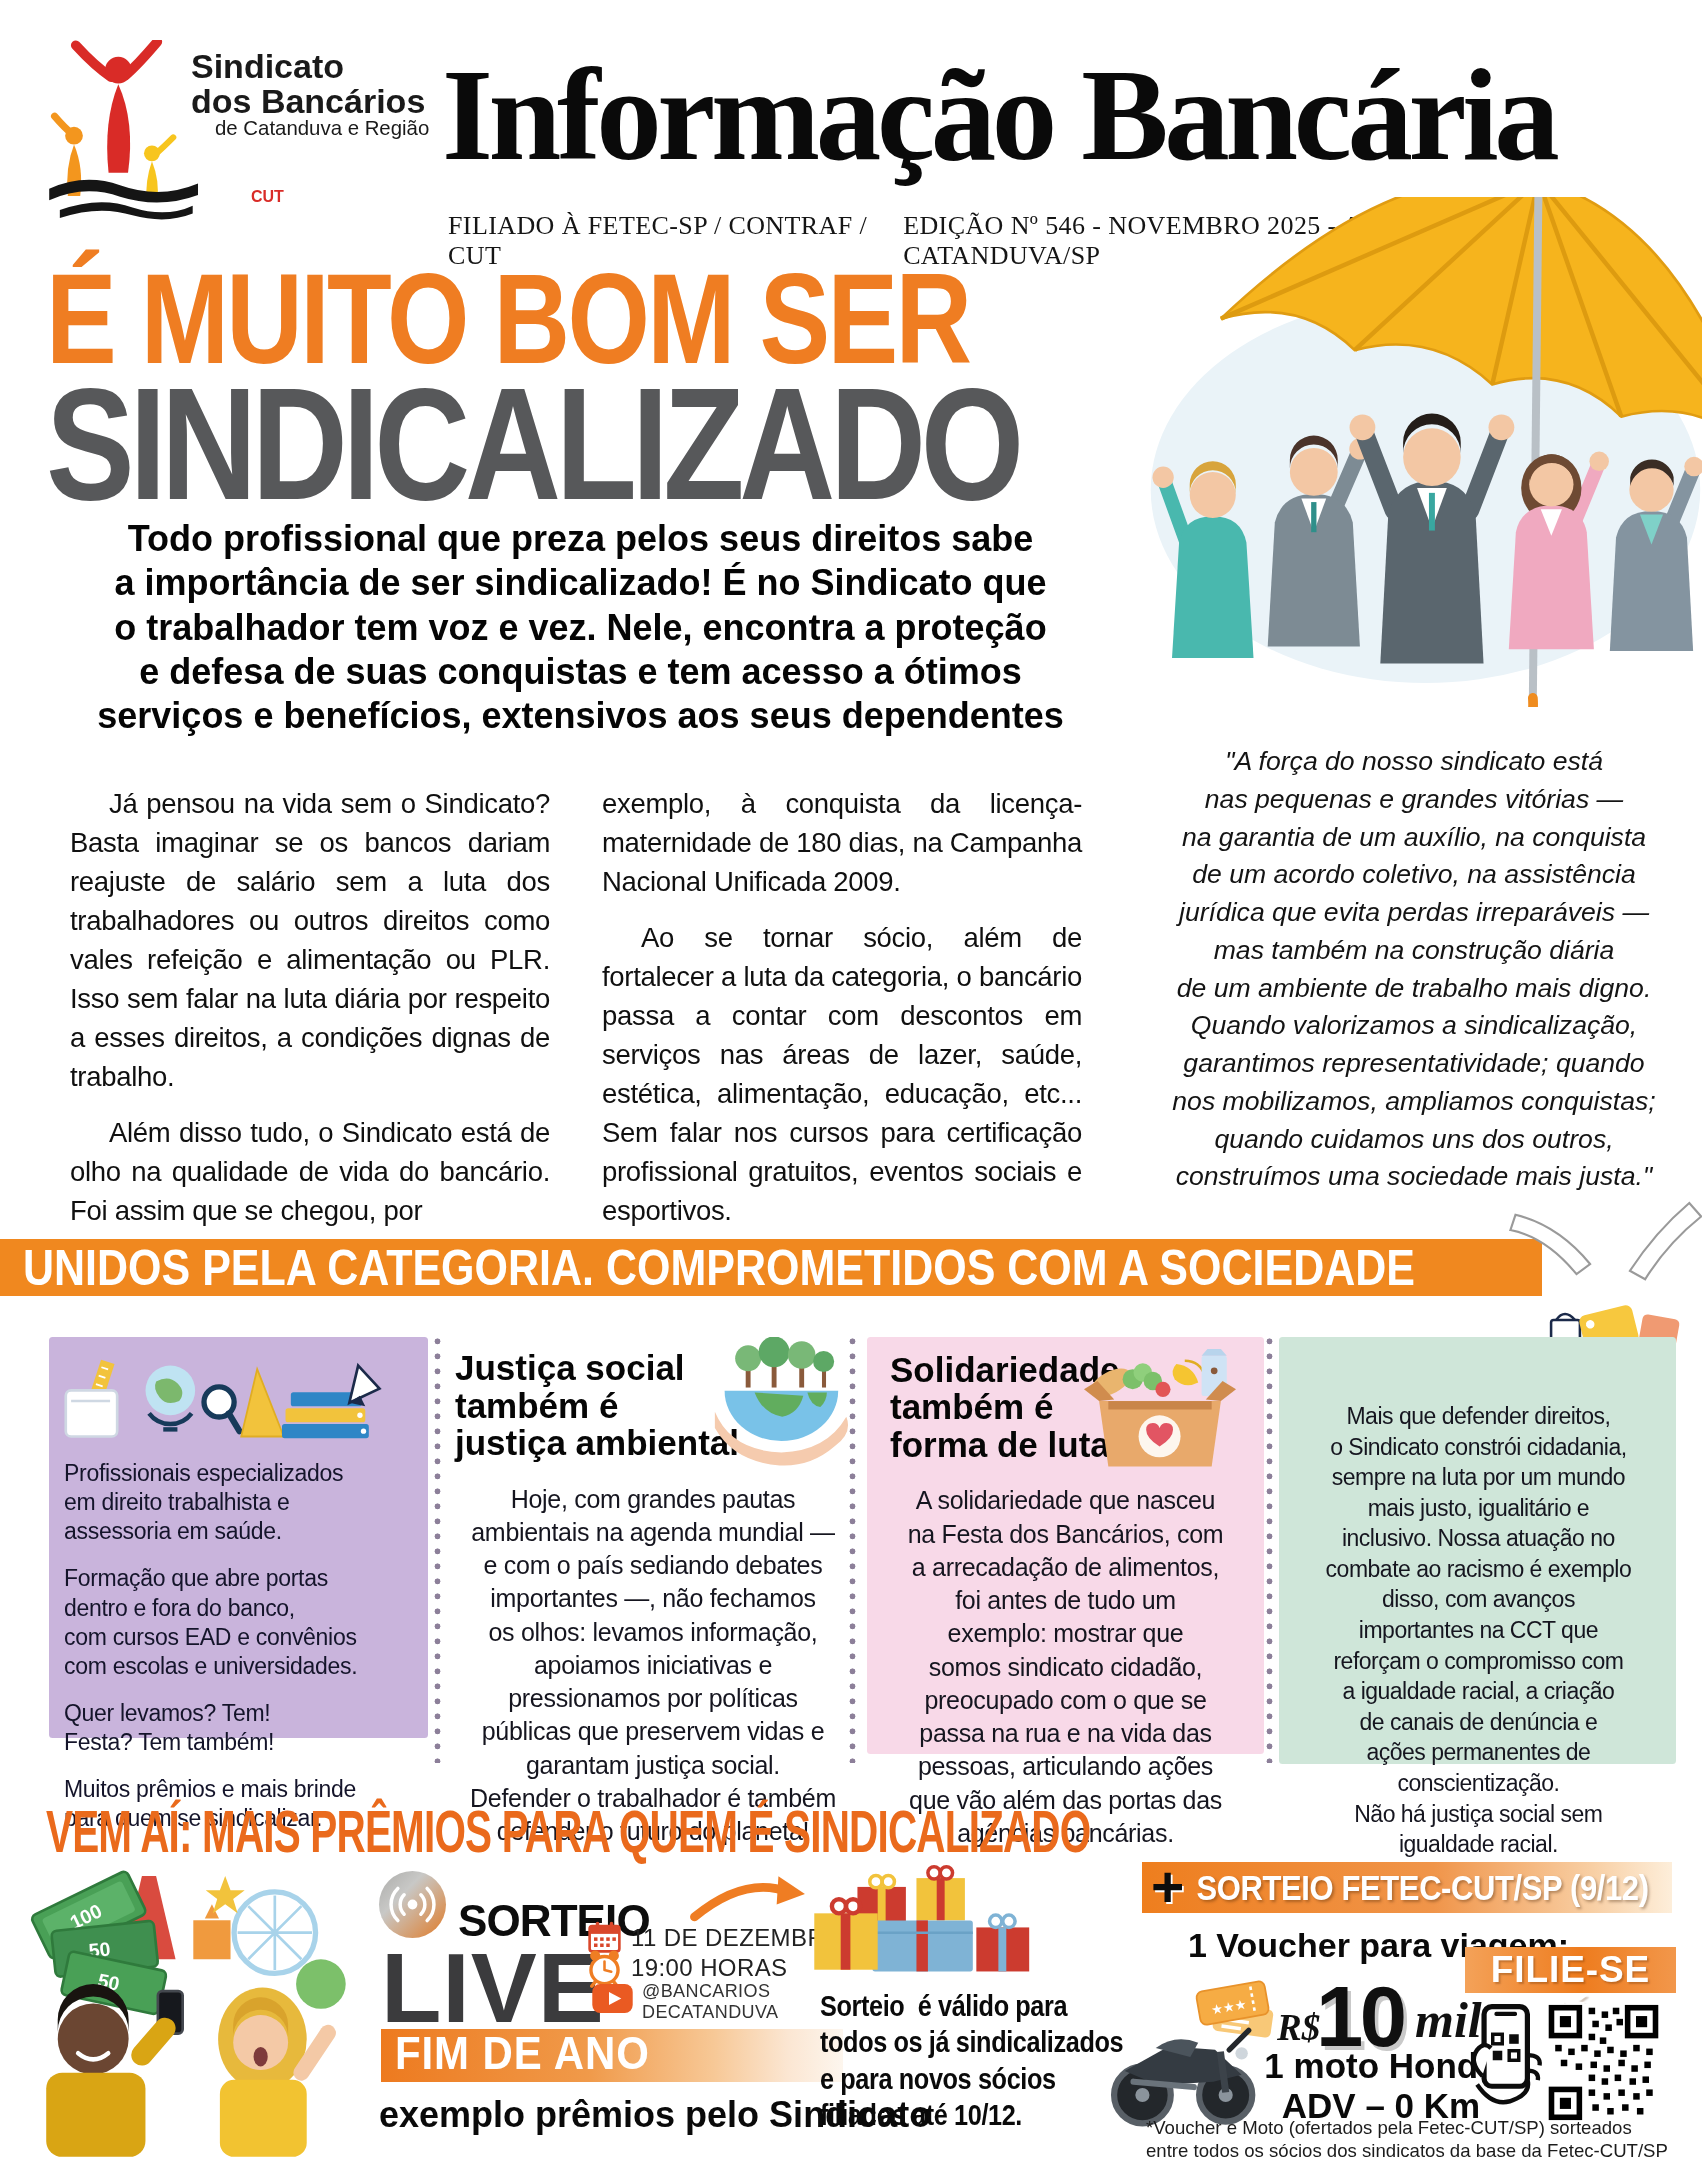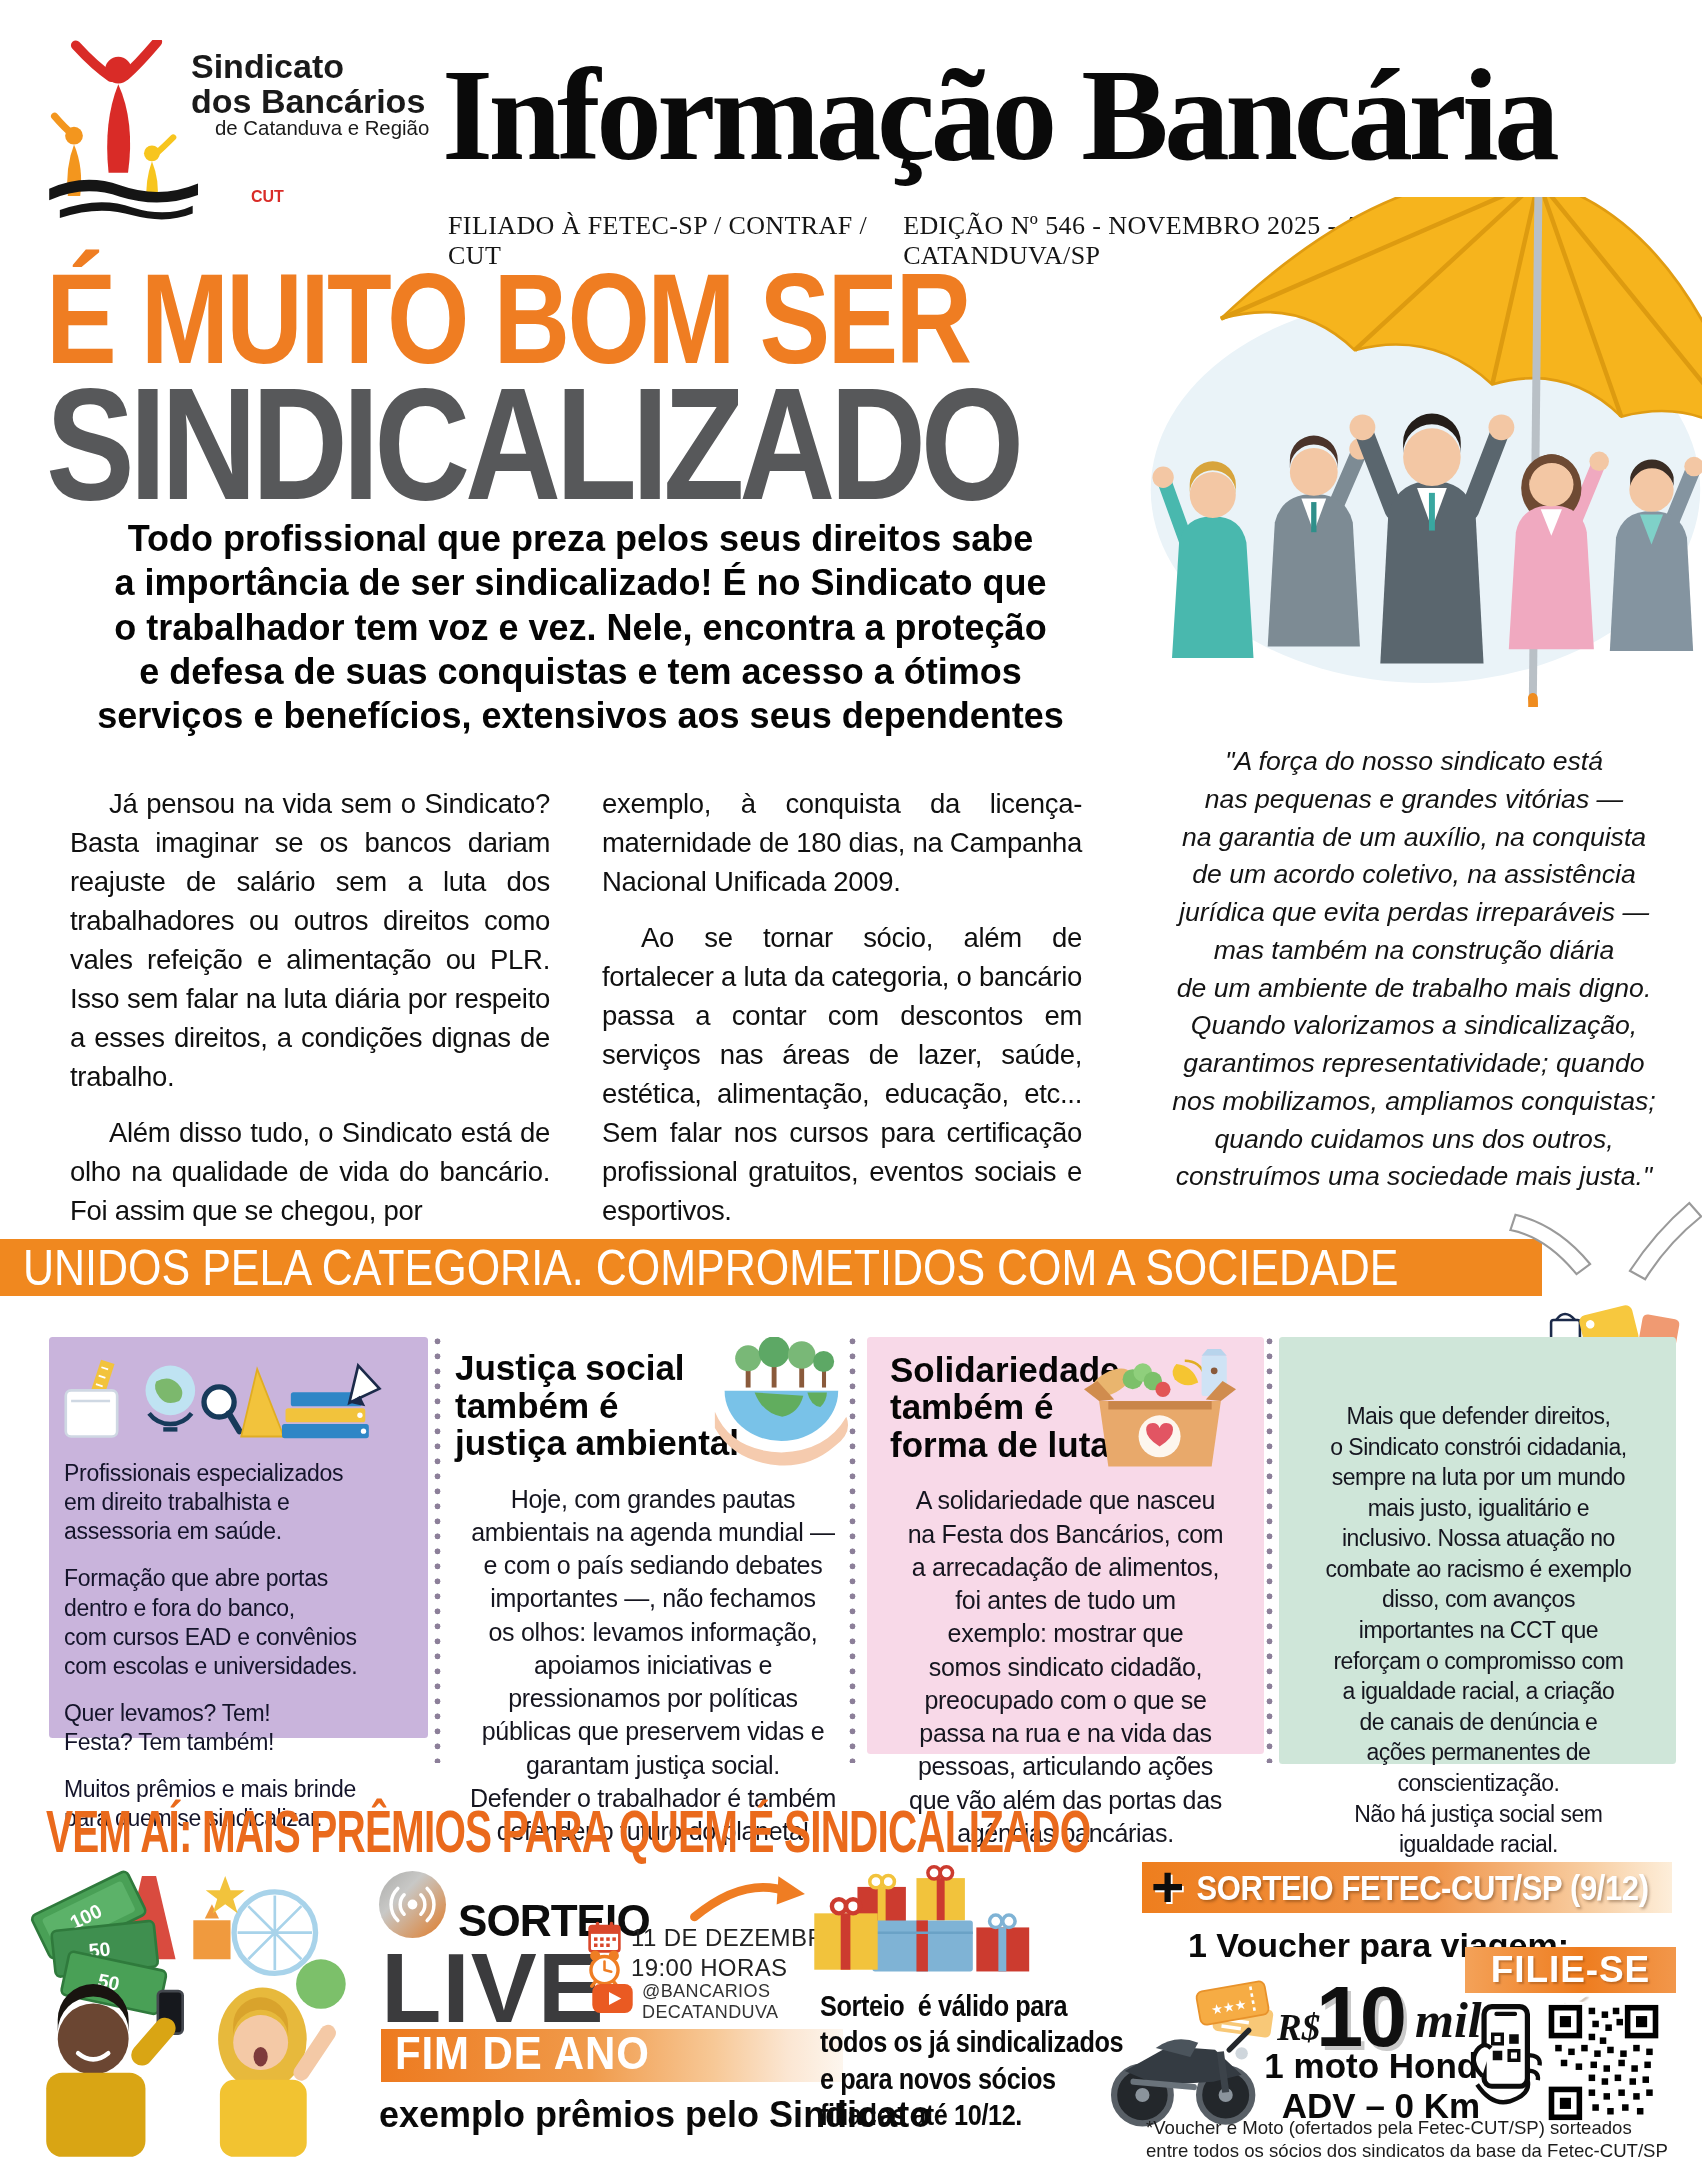--- a/index.html
+++ b/index.html
@@ -16,21 +16,21 @@
   .logo-text{font-weight:bold;line-height:1.02;color:#1a1a1a;}
   .h1line{font-weight:bold;color:#ef7d22;font-size:106px;letter-spacing:-2.7px;line-height:1;
         transform:scale(1.0,1.2);}
   .h2line{font-weight:bold;color:#57585a;font-size:133px;letter-spacing:-5.3px;line-height:1;
         transform:scale(1.0,1.2);}
   .intro{font-weight:bold;font-size:36px;line-height:1.23;text-align:center;color:#050505;}
   .bodycol{font-size:27.5px;line-height:1.42;text-align:justify;letter-spacing:-0.3px;color:#101010;}
   .bodycol p{margin:17px;text-indent:39px;}
   .quote{font-style:italic;font-size:26.6px;line-height:1.42;text-align:center;color:#141414;}
   .quote-author{font-style:italic;font-weight:bold;font-size:29px;text-align:center;color:#111;}
-  .unity-banner{background:#f0881f;color:#fff;font-weight:normal;font-size:43px;line-height:57px;
+  .unity-banner{background:#f0881f;color:#fff;font-weight:bold;font-size:43px;line-height:57px;
         padding-left:23px;letter-spacing:0;}
   .unity-banner span{display:inline-block;transform:scale(1.0,1.18);transform-origin:left center;}
   .benefit-box{border-radius:3.5px;box-sizing:border-box;}
   .bx-p{font-size:23px;line-height:1.27;color:#14142a;letter-spacing:-0.3px;margin:0 0 17.7px 0;}
   .bx-head{font-weight:bold;font-size:35px;line-height:1.07;color:#060606;margin:0 0 21px 0;}
   .bx-body{font-size:25px;line-height:1.33;color:#15151f;letter-spacing:-0.3px;margin:11px;text-align:center;}
   .dotsep{width:7px;background-image:radial-gradient(circle at 3.5px 4.4px,#8c7f99 2.7px,transparent 3.2px);
         background-size:7px 15px;background-repeat:repeat-y;}
   .promo-headline{font-weight:bold;color:#ea6a1c;font-size:44px;letter-spacing:-0.9px;line-height:1;
         transform:scale(0.92,1.35);}

